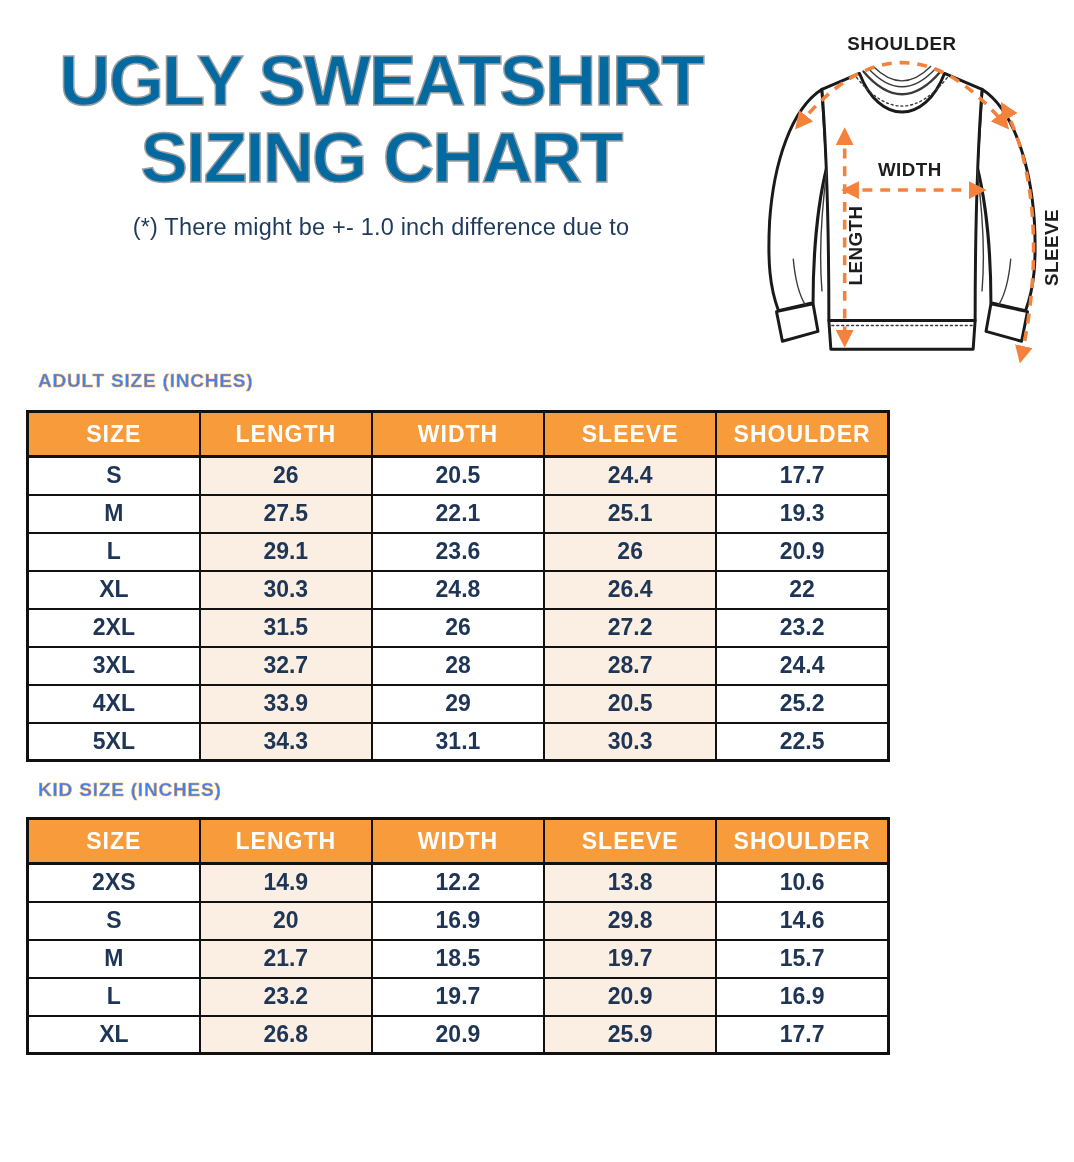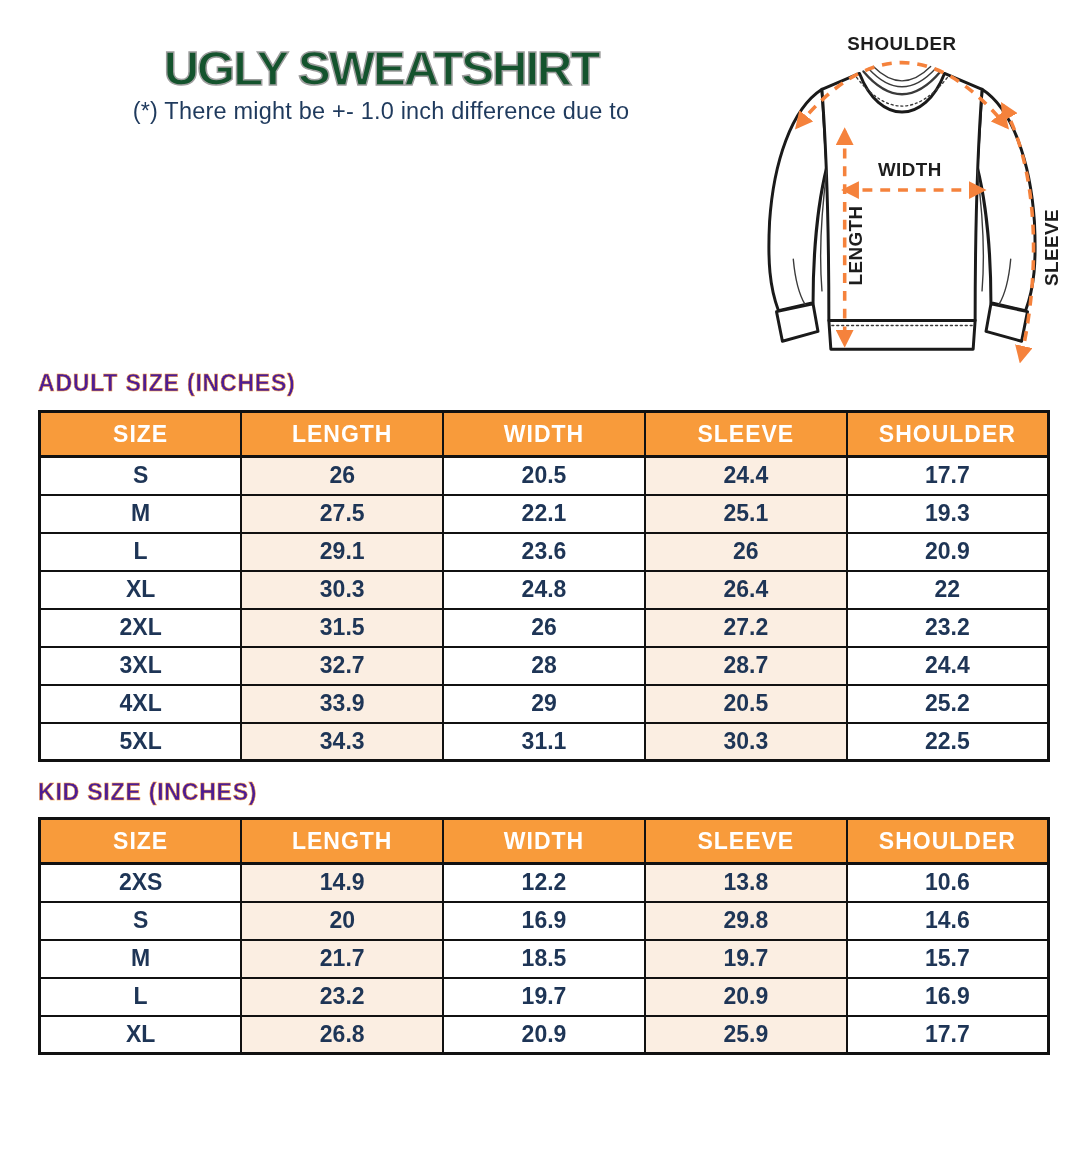--- a/index.html
+++ b/index.html
@@ -8,47 +8,47 @@
   .page {
     position:relative; width:1074px; height:1162px;
     background:#ffffff; overflow:hidden;
   }
 
   
   .title-block {
     position:absolute; left:28px; top:42px; width:706px; text-align:center;
   }
   .main-title {
-    color:#14532d; font-weight:bold; font-size:49px; line-height:1.09;
+    color:#0369a1; font-weight:bold; font-size:71px; line-height:1.09;
     letter-spacing:-2px; -webkit-text-stroke:1.5px #9e9e9e;
   }
   .disclaimer {
-    color:#1f3a5d; font-size:23.5px; line-height:1.42;
+    margin-top:14px; color:#1f3a5d; font-size:23.5px; line-height:1.42;
     font-weight:normal; letter-spacing:0.2px;
   }
 
   
   .diagram { position:absolute; right:4px; top:12px; width:336px; height:370px; }
   .diagram svg { display:block; }
   .diag-label {
     font-family:"Liberation Sans", sans-serif; font-weight:bold;
     font-size:19px; fill:#1d1d1d; letter-spacing:0.5px;
   }
 
   
   .section-title {
-    position:absolute; left:38px; color:#4c1d95; font-weight:bold;
-    font-size:23px; letter-spacing:0.8px; -webkit-text-stroke:0.5px #f89b3b;
+    position:absolute; left:38px; color:#3b82f6; font-weight:bold;
+    font-size:19px; letter-spacing:0.8px; -webkit-text-stroke:0.5px #f89b3b;
   }
   .section-title.adult { top:370px; }
   .section-title.kid   { top:779px; }
 
   
   table.size-table {
-    position:absolute; left:38px; width:1012px;
+    position:absolute; left:26px; width:864px;
     border-collapse:collapse; table-layout:fixed;
     border:3px solid #111111;
   }
   table.size-table.adult { top:410px; }
   table.size-table.kid   { top:817px; }
   .size-table th, .size-table td {
     border:2px solid #111111; text-align:center; vertical-align:middle;
   }
   .size-table th {
     background:#f89b3b; color:#ffffff; font-size:23px; font-weight:bold;
@@ -57,20 +57,21 @@
   .size-table td { height:38px; font-size:23px; font-weight:bold; color:#1e3556; }
   .size-table td.shade { background:#fbeee2; }
 </style>
 </head>
 <body>
 
 <div class="page">
 
   <div class="title-block">
     <div class="main-title">UGLY SWEATSHIRT</div>
+    <div class="main-title">SIZING CHART</div>
     <div class="disclaimer">
       <div>(*) There might be +- 1.0 inch difference due to</div>
     </div>
   </div>
 
   <div class="diagram">
     <svg width="336" height="370" viewBox="0 0 340 374">
       <defs>
         <marker id="ah" markerWidth="5" markerHeight="5" refX="4" refY="2.5" orient="auto-start-reverse" markerUnits="strokeWidth">
           <path d="M0,0 L5,2.5 L0,5 Z" fill="#f5823c"></path>

